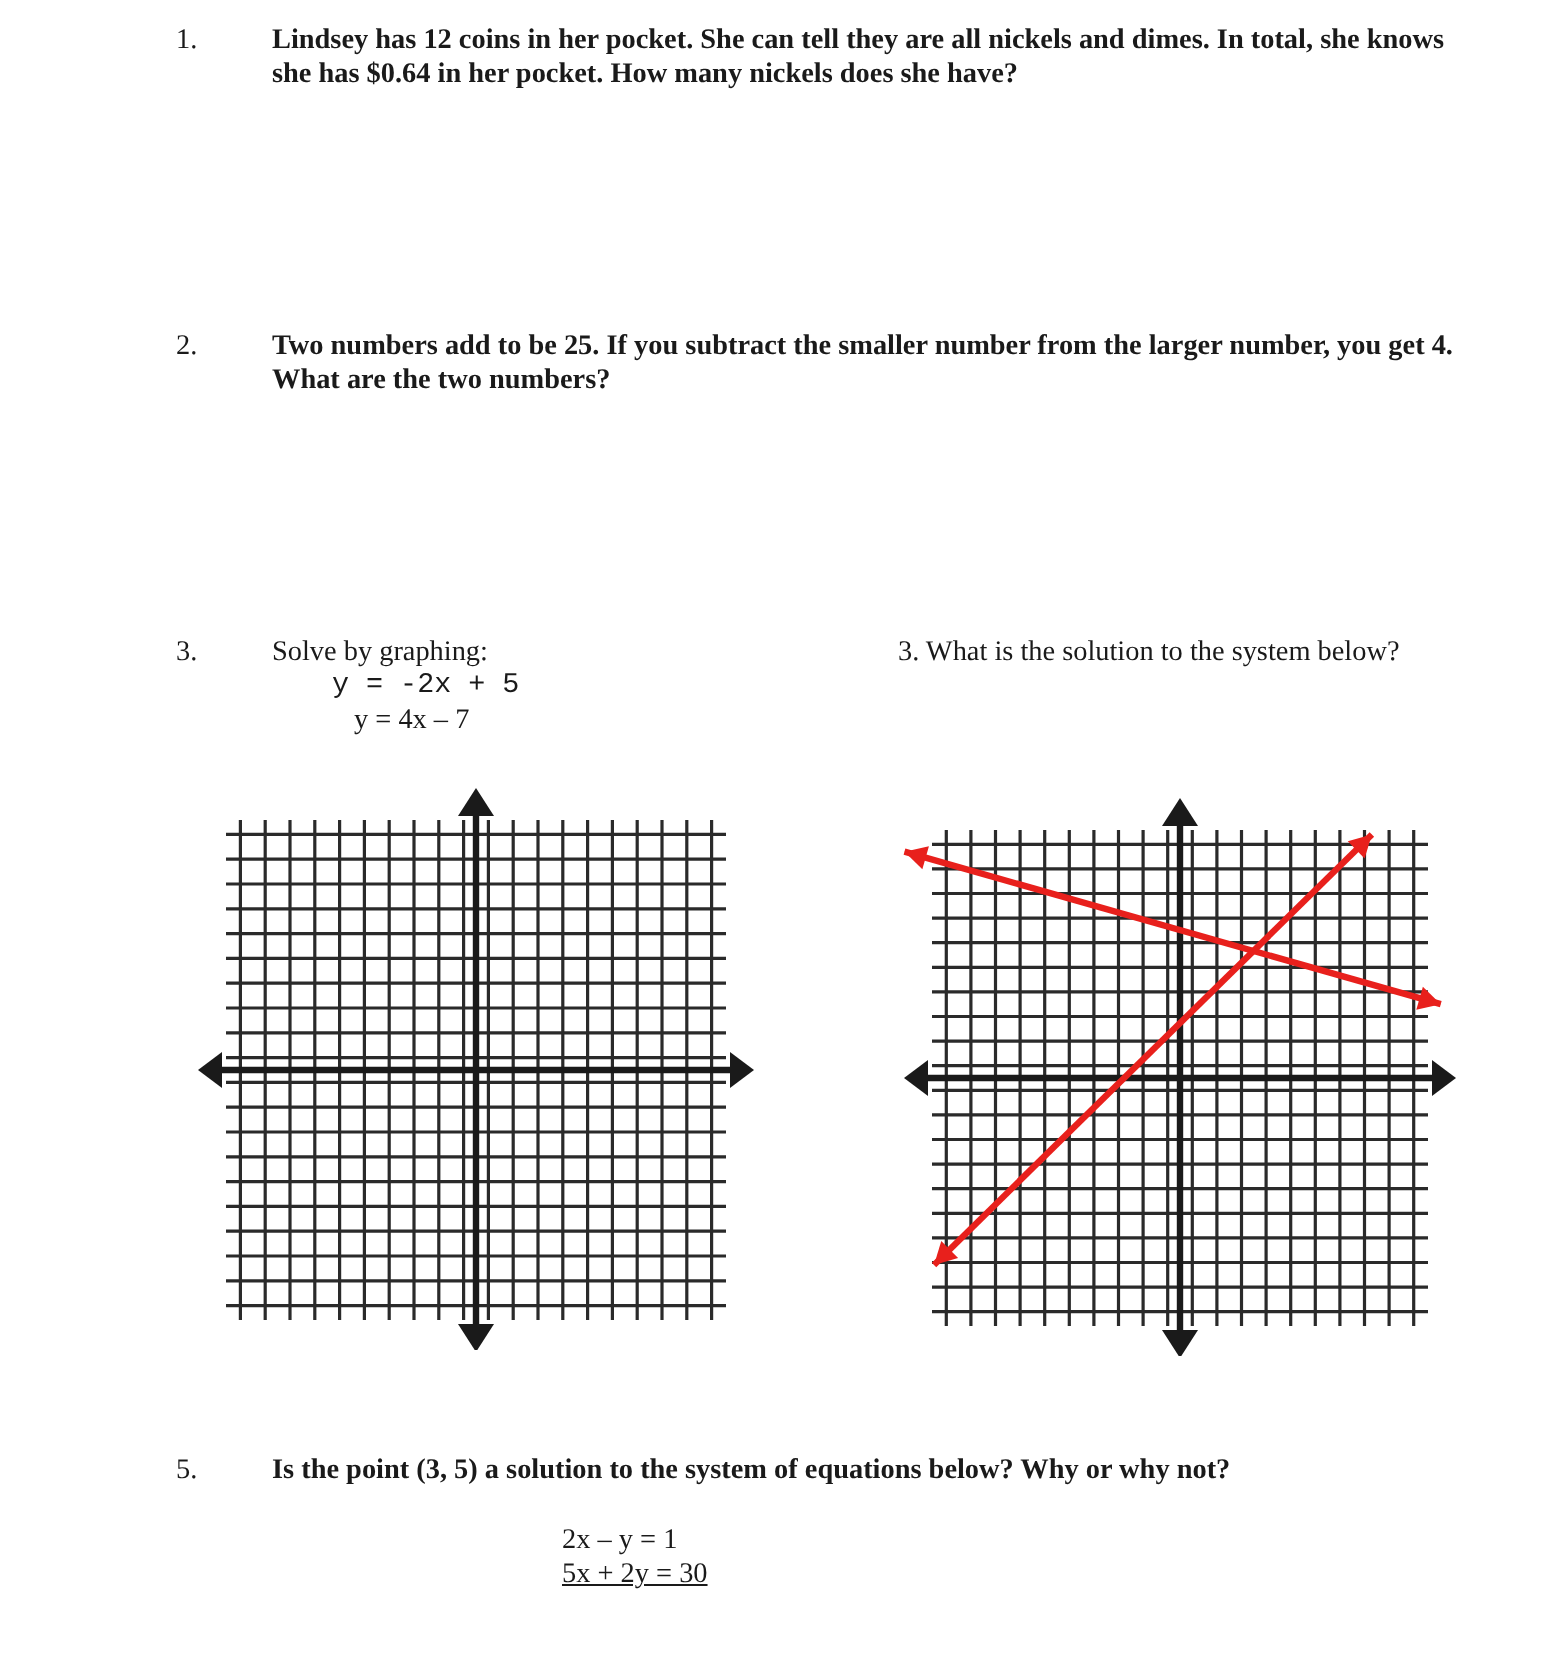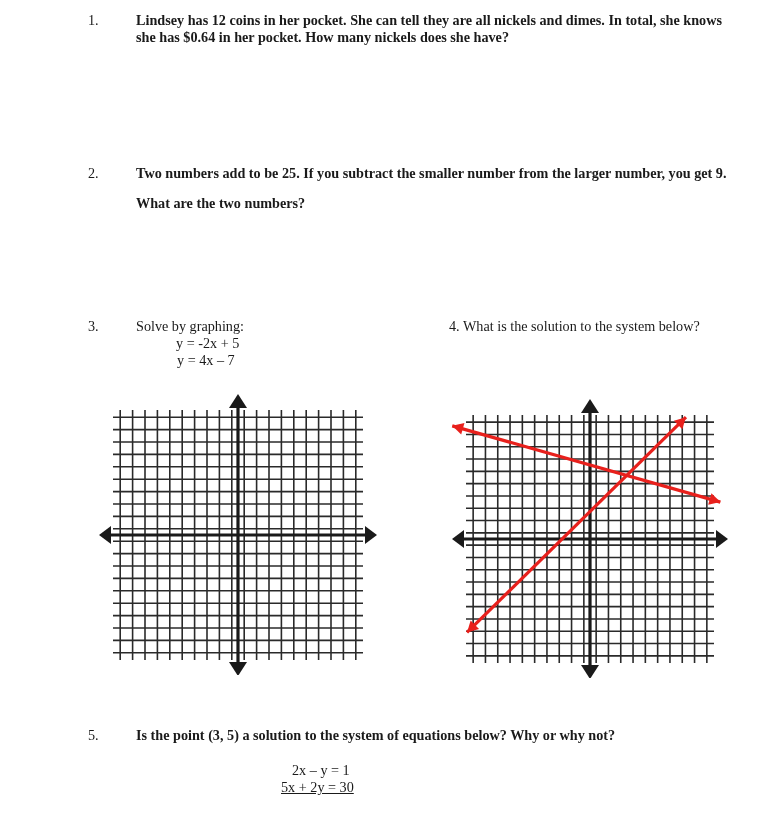--- a/index.html
+++ b/index.html
@@ -14,33 +14,33 @@
 <body>
 
 <div>
   <div class="num" style="top:12px;">1.</div>
   <div class="qtext" style="top:12px;">Lindsey has 12 coins in her pocket. She can tell they are all nickels and dimes. In total, she knows</div>
   <div class="qtext" style="top:29px;">she has $0.64 in her pocket. How many nickels does she have?</div>
 </div>
 
 <div>
   <div class="num" style="top:165px;">2.</div>
-  <div class="qtext" style="top:165px;">Two numbers add to be 25. If you subtract the smaller number from the larger number, you get 9.</div>
-  <div class="qtext" style="top:182px;margin-top:13px;">What are the two numbers?</div>
+  <div class="qtext" style="top:165px;">Two numbers add to be 25. If you subtract the smaller number from the larger number, you get 4.</div>
+  <div class="qtext" style="top:182px;">What are the two numbers?</div>
 </div>
 
 <div>
   <div class="num" style="top:318px;">3.</div>
   <div class="abs" style="left:136px; top:318px;font-family:Liberation Serif, serif;">Solve by graphing:</div>
-  <div class="abs" style="left:176px; top:335px;">y = -2x + 5</div>
+  <div class="abs" style="left:166px; top:335px;font-family:Liberation Mono, monospace;">y = -2x + 5</div>
   <div class="abs" style="left:177px; top:352px;">y = 4x – 7</div>
 </div>
 
 <div>
-  <div class="abs" style="left:449px; top:318px;">4. What is the solution to the system below?</div>
+  <div class="abs" style="left:449px; top:318px;">3. What is the solution to the system below?</div>
 </div>
 
 <svg id="g1" style="left:90px; top:385px;" width="300" height="290">
     <line x1="30.200000000000003" y1="25" x2="30.200000000000003" y2="275" stroke="#2a2a2a" stroke-width="1.6"></line>
     <line x1="42.599999999999994" y1="25" x2="42.599999999999994" y2="275" stroke="#2a2a2a" stroke-width="1.6"></line>
     <line x1="55" y1="25" x2="55" y2="275" stroke="#2a2a2a" stroke-width="1.6"></line>
     <line x1="67.39999999999999" y1="25" x2="67.39999999999999" y2="275" stroke="#2a2a2a" stroke-width="1.6"></line>
     <line x1="79.8" y1="25" x2="79.8" y2="275" stroke="#2a2a2a" stroke-width="1.6"></line>
     <line x1="92.19999999999999" y1="25" x2="92.19999999999999" y2="275" stroke="#2a2a2a" stroke-width="1.6"></line>
     <line x1="104.6" y1="25" x2="104.6" y2="275" stroke="#2a2a2a" stroke-width="1.6"></line>
@@ -140,15 +140,15 @@
     <g>
       <line x1="27" y1="244.48000000000002" x2="245.94" y2="29.22999999999999" stroke="#e8201c" stroke-width="3.2"></line>
       <polygon points="245.94,29.22999999999999 233.88957285821874,32.66325002011521 242.30243755161655,41.22033525111414" fill="#e8201c"></polygon>
       <polygon points="27,244.48000000000002 39.05042714178128,241.04674997988482 30.63756244838344,232.48966474888587" fill="#e8201c"></polygon>
     </g>
   </svg>
 
 <div>
   <div class="num" style="top:727px;">5.</div>
   <div class="qtext" style="top:727px;">Is the point (3, 5) a solution to the system of equations below? Why or why not?</div>
-  <div class="abs" style="left:281px; top:762px;margin-left:11px;">2x – y = 1</div>
+  <div class="abs" style="left:281px; top:762px;">2x – y = 1</div>
   <div class="abs" style="left:281px; top:779px;text-decoration:underline;">5x + 2y = 30</div>
 </div>
 
 </body></html>

